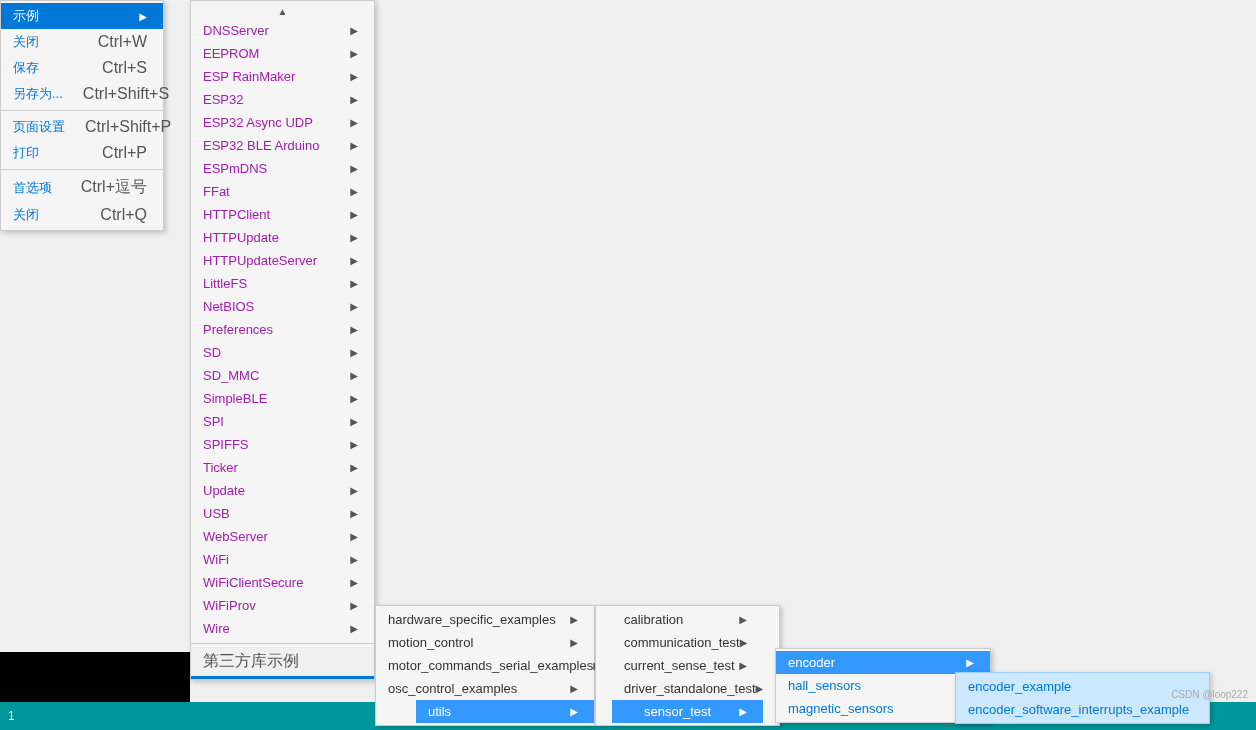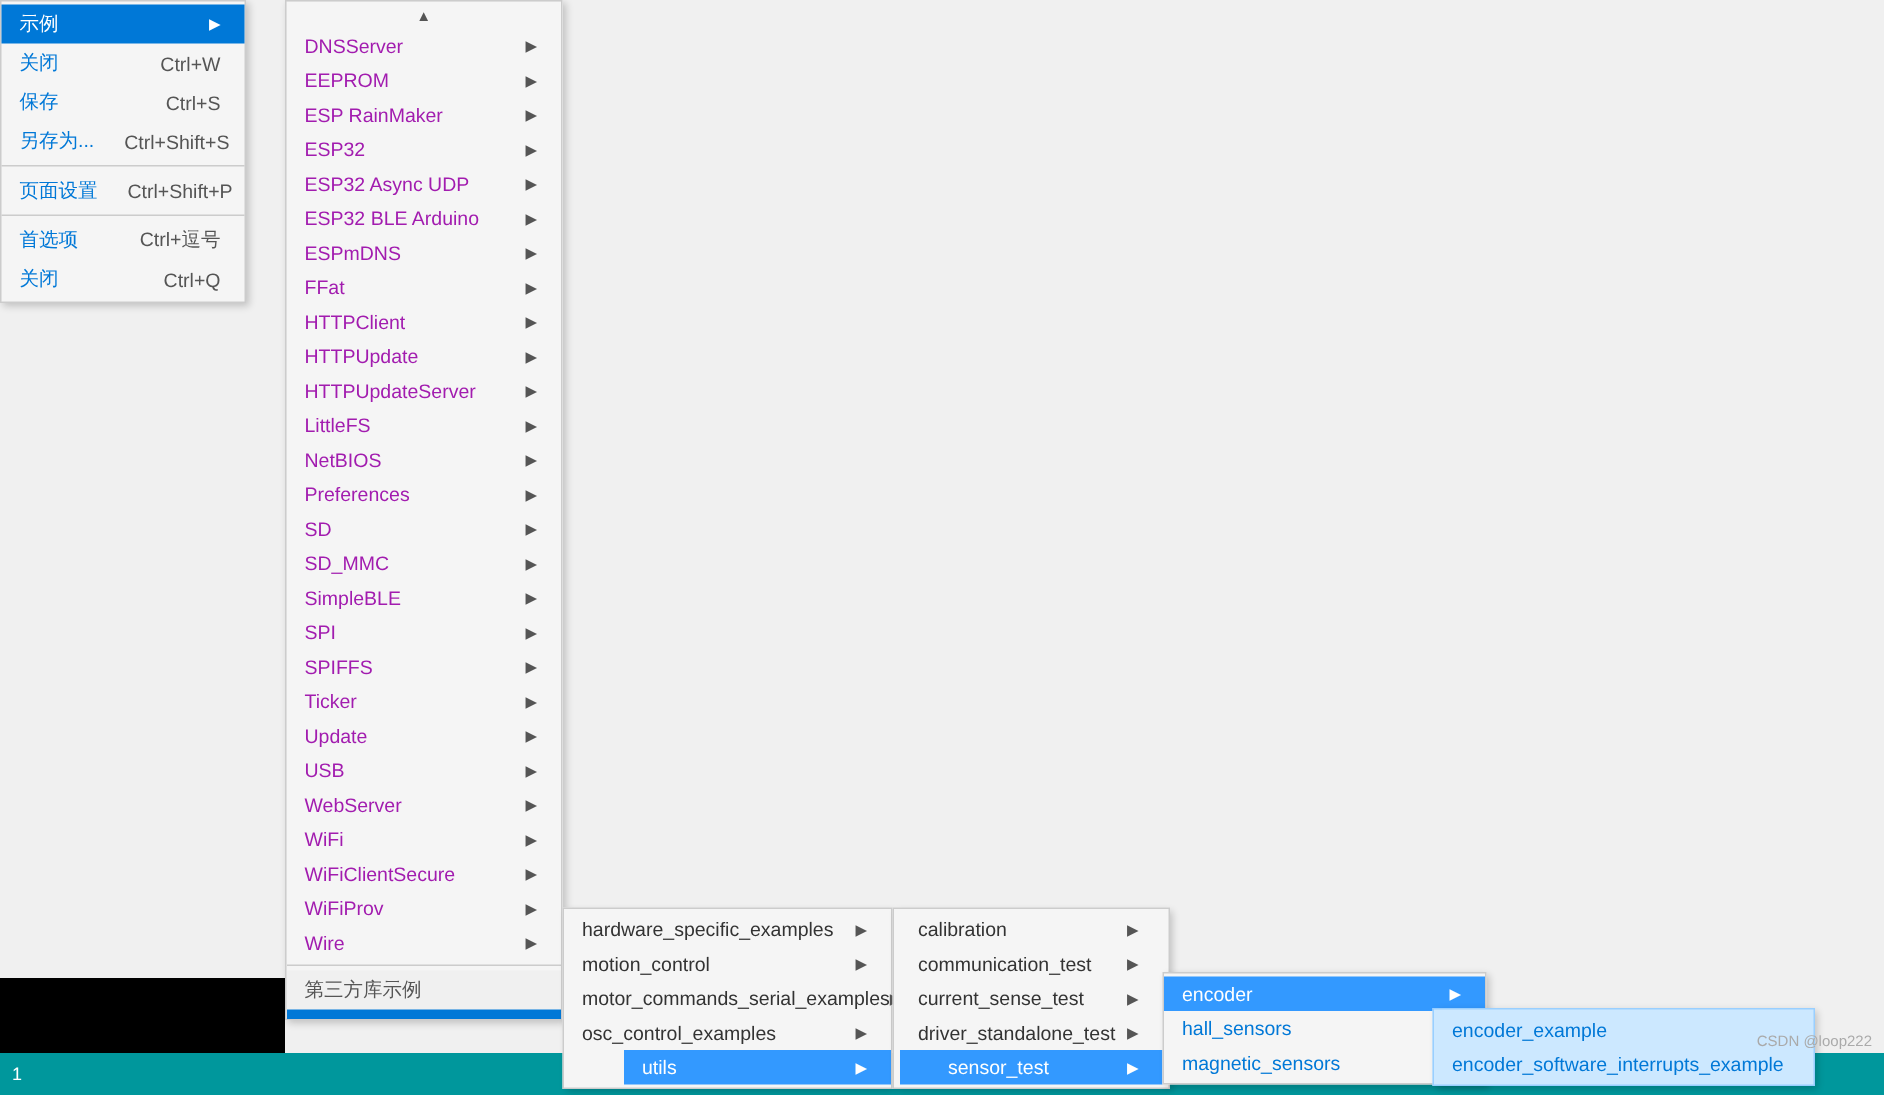--- a/index.html
+++ b/index.html
@@ -88,21 +88,21 @@
       flex: 1;
     }
 
     .menu-item:hover .label, .menu-item.active .label {
       color: white;
     }
 
     .menu-item .shortcut {
       color: #555;
       margin-left: 20px;
-      font-size: 13px;
+      font-size: 16px;
     }
 
     .menu-item .arrow {
       color: #555;
       font-size: 10px;
     }
 
     .menu-item:hover .arrow, .menu-item.active .arrow {
       color: white;
     }
@@ -110,21 +110,21 @@
     .menu-separator {
       height: 1px;
       background: #ccc;
       margin: 3px 0;
     }
 
     
     .menu-section-label {
       padding: 4px 12px;
       color: #555;
-      font-size: 13px;
+      font-size: 16px;
       background: #f0f0f0;
     }
 
     
     .menu-level2 {
       position: absolute;
       top: 0;
       left: 190px;
       width: 185px;
       background: #f5f5f5;
@@ -166,21 +166,21 @@
 
     
     .menu-level4 {
       position: absolute;
       top: 605px;
       left: 595px;
       width: 185px;
       background: #f5f5f5;
       border: 1px solid #ccc;
       box-shadow: 2px 2px 5px rgba(0,0,0,0.2);
-      padding: 2px 4px;
+      padding: 2px 16px;
     }
 
     .menu-level4 .menu-item .label {
       color: #333;
     }
 
     .menu-level4 .menu-item.highlighted {
       background: #3399ff;
     }
 
@@ -252,20 +252,24 @@
       <span class="shortcut">Ctrl+S</span>
     </div>
     <div class="menu-item">
       <span class="label">另存为...</span>
       <span class="shortcut">Ctrl+Shift+S</span>
     </div>
     <div class="menu-separator"></div>
     <div class="menu-item">
       <span class="label">页面设置</span>
       <span class="shortcut">Ctrl+Shift+P</span>
+    </div>
+    <div class="menu-item">
+      <span class="label">打印</span>
+      <span class="shortcut">Ctrl+P</span>
     </div>
     <div class="menu-separator"></div>
     <div class="menu-item">
       <span class="label">首选项</span>
       <span class="shortcut">Ctrl+逗号</span>
     </div>
     <div class="menu-item">
       <span class="label">关闭</span>
       <span class="shortcut">Ctrl+Q</span>
     </div>

